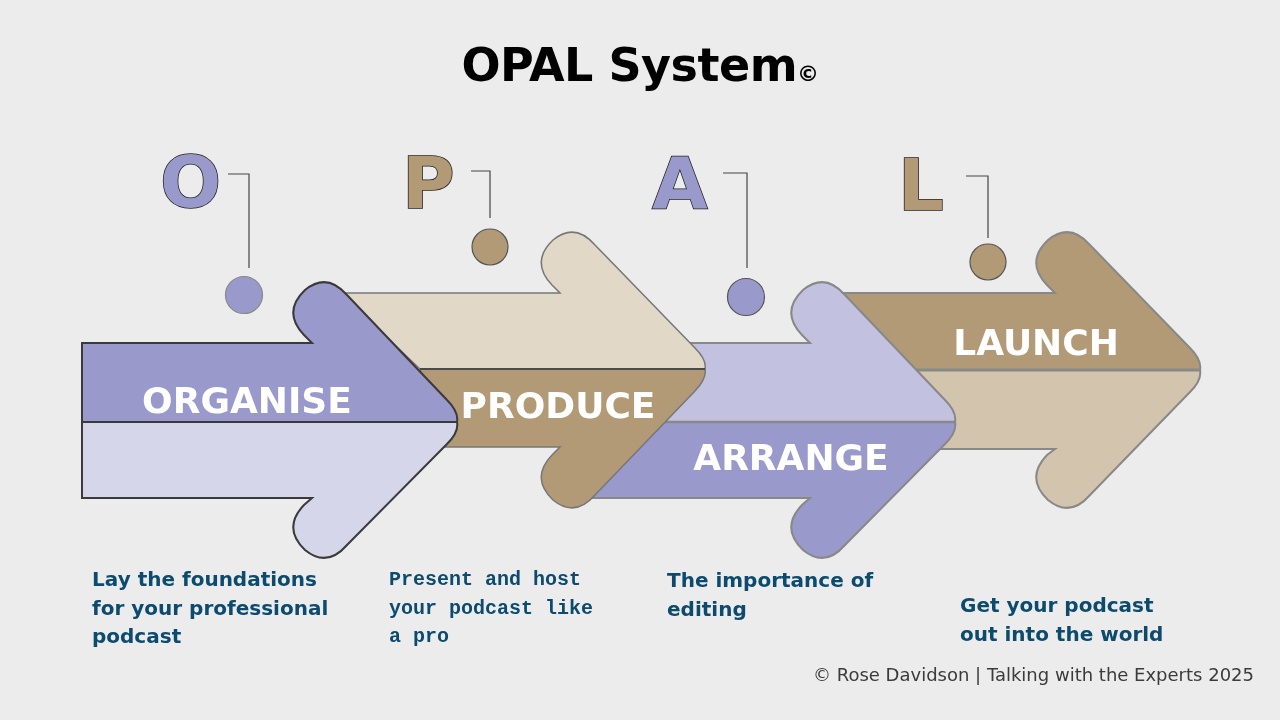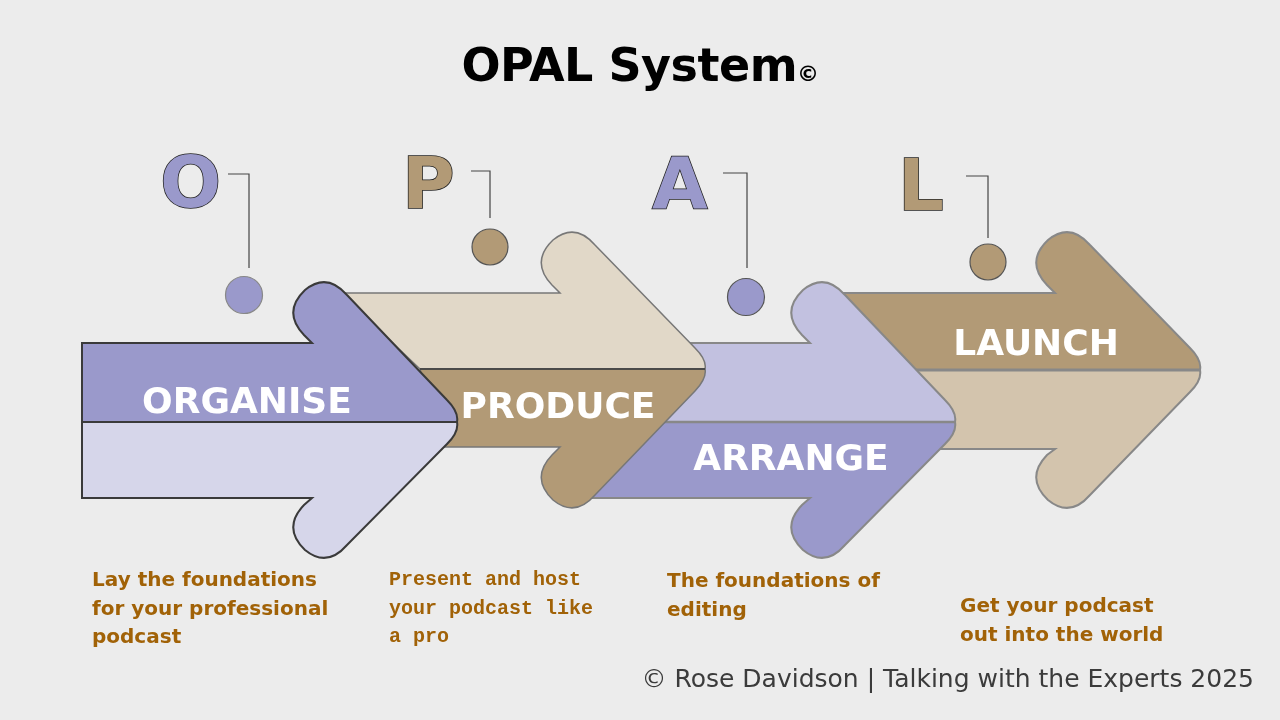--- a/index.html
+++ b/index.html
@@ -18,24 +18,24 @@
   svg.diagram { position: absolute; left: 0; top: 0; }
   .big-letter {
     font-family: "DejaVu Sans", sans-serif; font-weight: bold; font-size: 72px;
     stroke: #222; stroke-width: 1.5px; paint-order: stroke;
   }
   .arrow-label {
     font-family: "DejaVu Sans", sans-serif; font-weight: bold; font-size: 36px; fill: #fff;
   }
   .desc {
     position: absolute; font-weight: bold; font-size: 20px; line-height: 28.5px;
-    color: #a16207; white-space: pre-line;
+    color: #0c4a6e; white-space: pre-line;
   }
   .footer {
-    position: absolute; right: 26px; top: 664px; font-size: 25px; color: #3b3b3b;
+    position: absolute; right: 26px; top: 664px; font-size: 18px; color: #3b3b3b;
   }
 </style>
 </head>
 <body>
 
 <div class="title"><span>OPAL System</span><span class="copy">©</span></div>
 
 <svg class="diagram" width="1280" height="720" viewBox="0 0 1280 720">
 
   <g>
@@ -87,18 +87,18 @@
     <circle cx="988" cy="262" r="18" fill="#b29a76" stroke="#555" stroke-width="1.2"></circle>
   </g>
 </svg>
 
 <div class="desc" style="left:92px; top:565px;">Lay the foundations
 for your professional
 podcast</div>
 <div class="desc" style="left:389px; top:566px;font-family:Liberation Mono, monospace;">Present and host
 your podcast like
 a pro</div>
-<div class="desc" style="left:667px; top:566px;">The foundations of
+<div class="desc" style="left:667px; top:566px;">The importance of
 editing</div>
 <div class="desc" style="left:960px; top:591px;">Get your podcast
 out into the world</div>
 
 <div class="footer">© Rose Davidson | Talking with the Experts 2025</div>
 
 </body></html>

